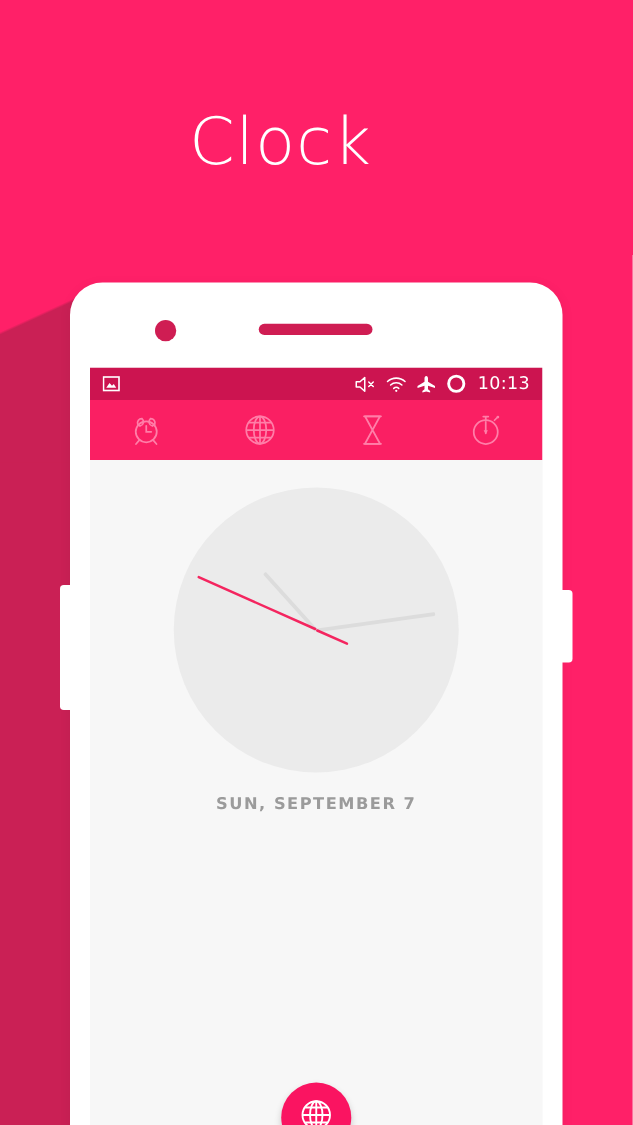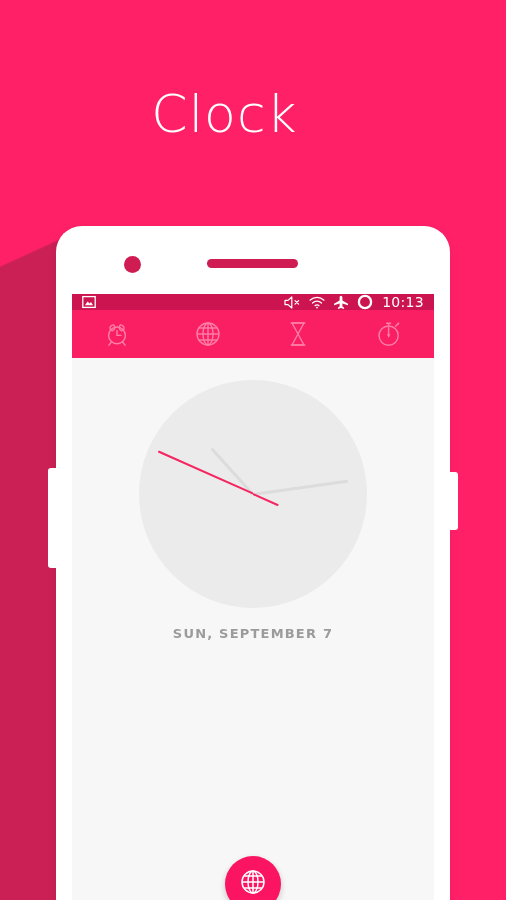--- a/index.html
+++ b/index.html
@@ -109,21 +109,21 @@
     left: 16px;
     top: 68px;
     width: 362px;
     height: 632px;
     background: #f7f7f7;
     overflow: hidden;
   }
 
   
   #status-bar {
-    height: 16px;
+    height: 26px;
     background: #cc1450;
     display: flex;
     align-items: center;
     padding: 0 10px;
     box-sizing: border-box;
   }
   #status-bar-left {
     display: flex;
     align-items: center;
     gap: 6px;

